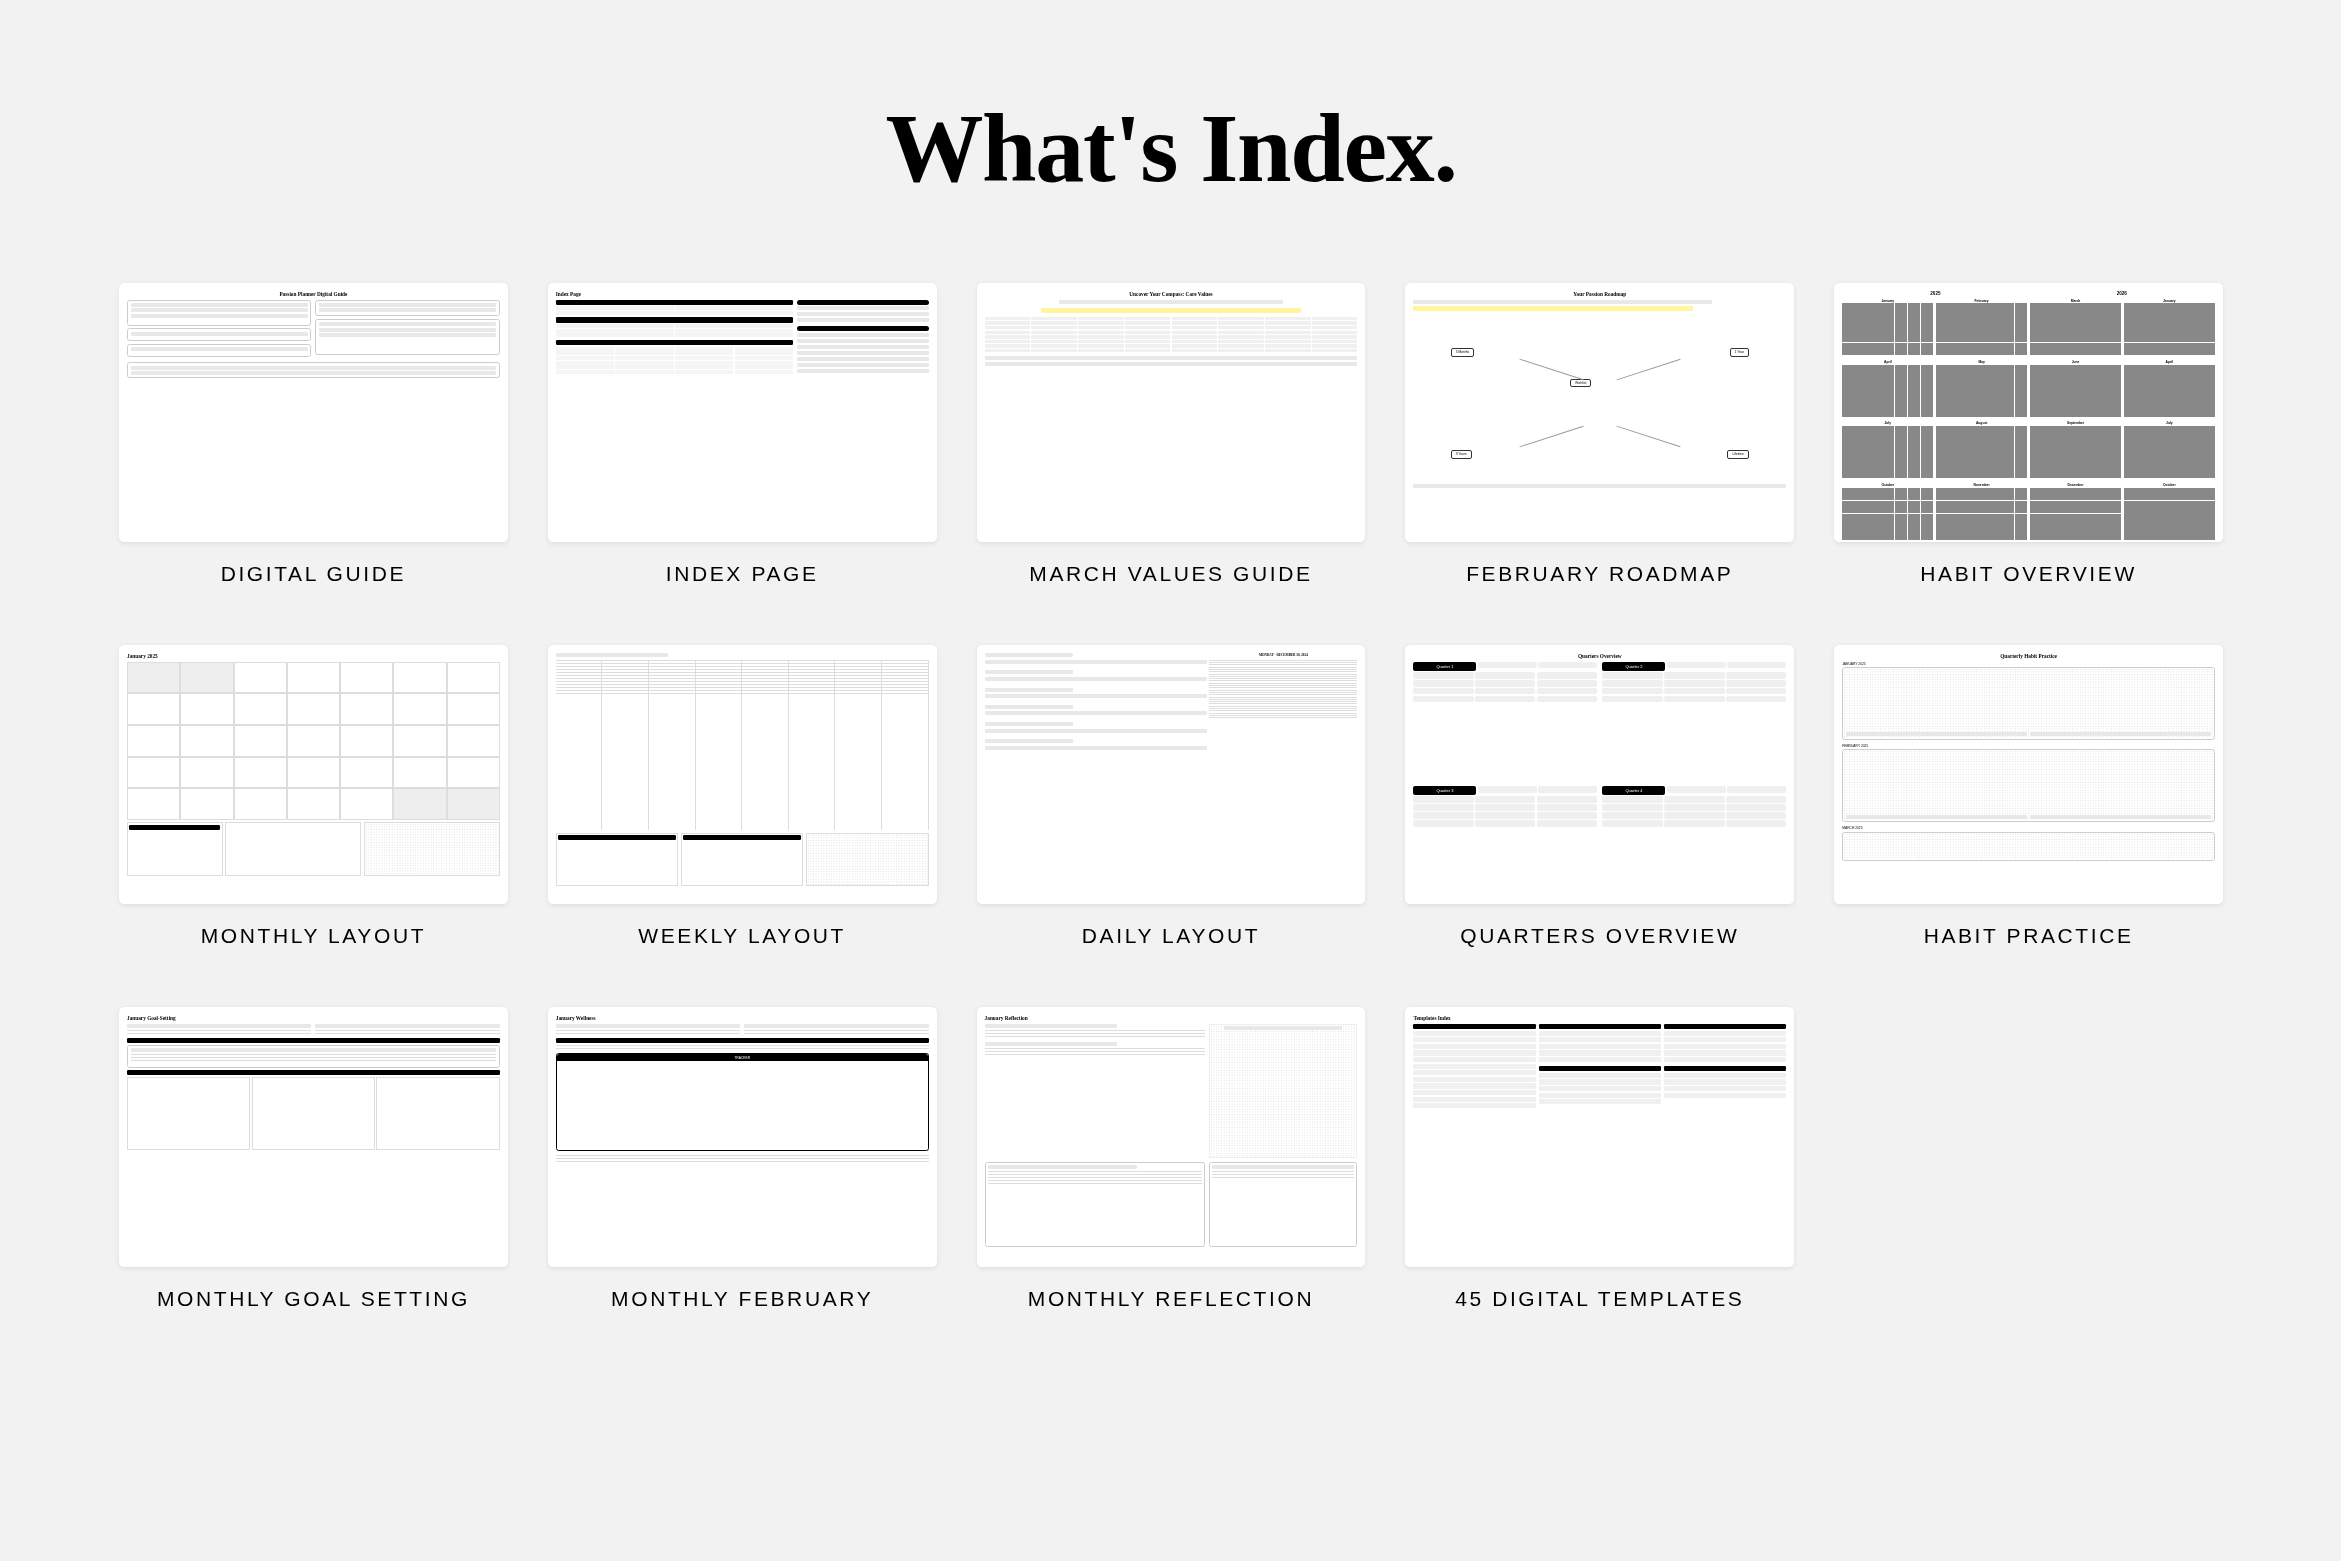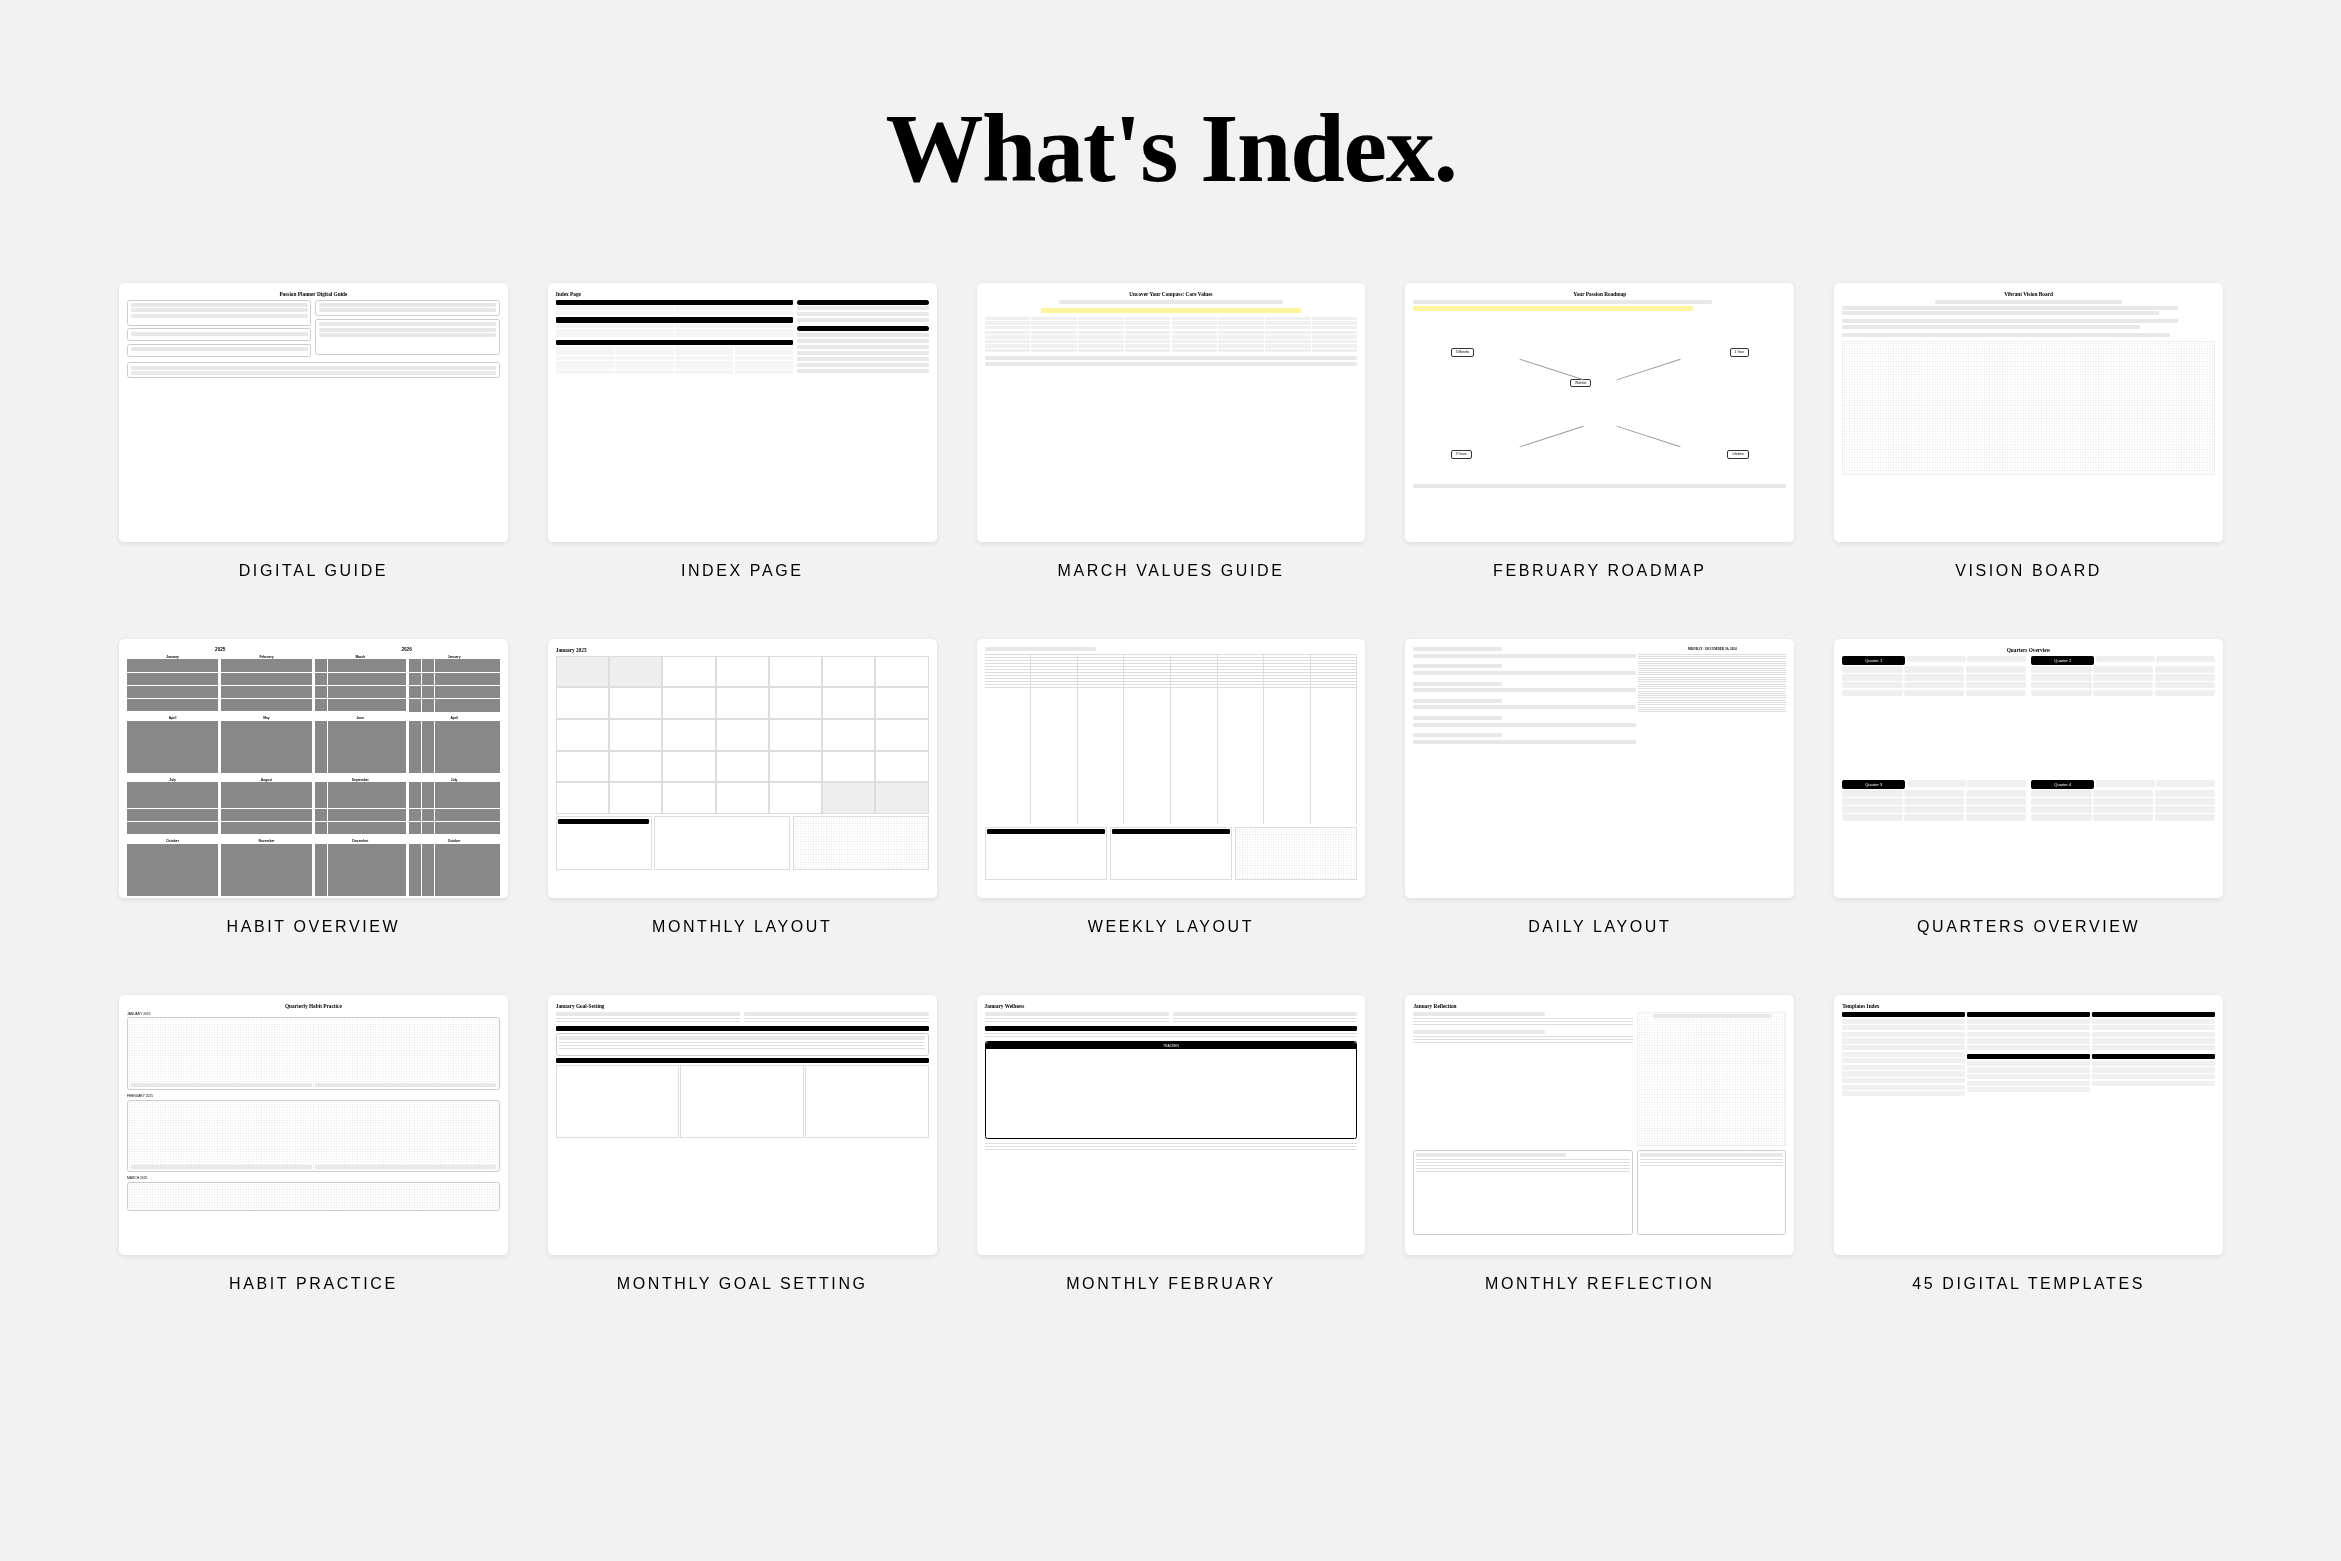--- a/index.html
+++ b/index.html
@@ -43,21 +43,21 @@
     overflow: hidden;
     padding: 8px;
   }
   .thumb-inner {
     width: 100%;
     height: 100%;
     position: relative;
   }
   .label {
     font-family: -apple-system, BlinkMacSystemFont, 'Segoe UI', Arial, sans-serif;
-    font-size: 16px;
+    font-size: 21px;
     font-weight: 400;
     letter-spacing: 2.6px;
     color: #000;
     text-align: center;
   }
   .doc-title { font-size: 5.3px; font-weight: 700; text-align: center; margin-bottom: 2.6px; }
   .doc-box { border: 0.7px solid #ccc; border-radius: 2.6px; padding: 2.6px; margin-bottom: 2.6px; }
   .black-bar { background: #000; height: 5.3px; margin-bottom: 1.3px; border-radius: 1.3px; }
   .gray-bar { background: #e8e8e8; height: 4px; margin-bottom: 1.3px; border-radius: 1.3px; }
   .yellow-hl { background: #fff59d; height: 5.3px; margin: 2.6px 0; border-radius: 1.3px; }
@@ -334,39 +334,20 @@
           <div class="roadmap-line" style="right:28%; top:32%; width:18%; height:0.7px; transform:rotate(-18deg);"></div>
           <div class="roadmap-line" style="left:28%; bottom:28%; width:18%; height:0.7px; transform:rotate(-18deg);"></div>
           <div class="roadmap-line" style="right:28%; bottom:28%; width:18%; height:0.7px; transform:rotate(18deg);"></div>
         </div>
         <div class="gray-bar"></div>
       </div>
     </div>
     <div class="label">FEBRUARY ROADMAP</div>
   </div>
 
-  <div class="item">
-    <div class="thumb">
-      <div class="thumb-inner">
-        <div class="doc-title">Vibrant Vision Board</div>
-        <div class="gray-bar" style="width:50%; margin:0 auto 2.6px;"></div>
-        <div class="gray-bar" style="width:90%;"></div>
-        <div class="gray-bar" style="width:85%;"></div>
-        <div style="margin-top:4px;">
-          <div class="gray-bar" style="width:90%;"></div>
-          <div class="gray-bar" style="width:80%;"></div>
-        </div>
-        <div style="margin-top:4px;">
-          <div class="gray-bar" style="width:88%;"></div>
-        </div>
-        <div class="dot-grid" style="height:55%; margin-top:4px; border:0.3px solid #eee;"></div>
-      </div>
-    </div>
-    <div class="label">VISION BOARD</div>
-  </div>
 
   <div class="item">
     <div class="thumb">
       <div class="thumb-inner">
         <div style="display:flex; justify-content:space-around; font-size:4.6px; font-weight:700; font-family:sans-serif; margin-bottom:2.6px;">
             <span>2025</span>
             <span>2026</span>
           </div>
         <div class="year-grid">
           <div class="year-month">

